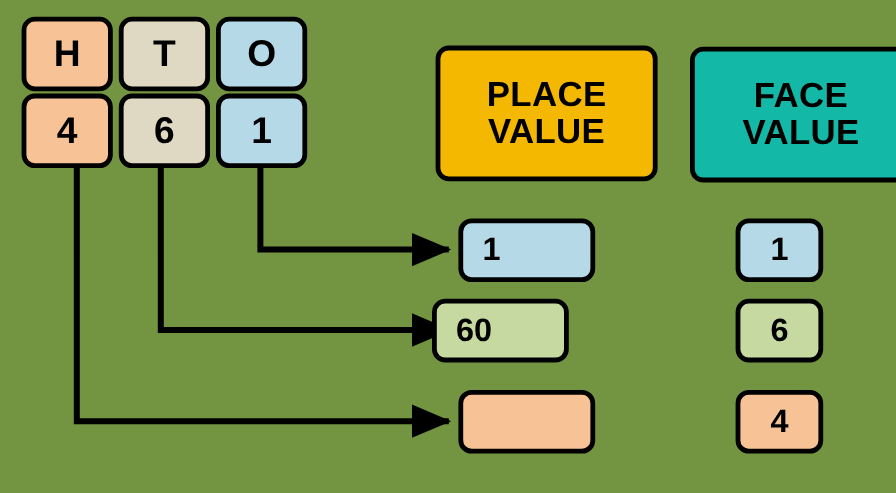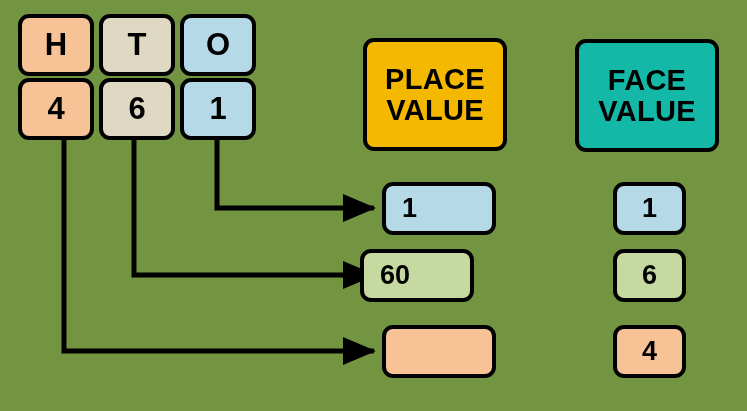--- a/index.html
+++ b/index.html
@@ -36,21 +36,21 @@
   
   .cell {
     width: 76px;
     height: 62px;
     font-size: 31px;
   }
   .cell.digit { height: 62px; }
 
   
   .banner {
-    width: 144px;
+    width: 185px;
     height: 113px;
     font-size: 29px;
     flex-direction: column;
     text-align: center;
     letter-spacing: 0.3px;
   }
   .banner span { display: block; }
 
   
   .pv-box {

